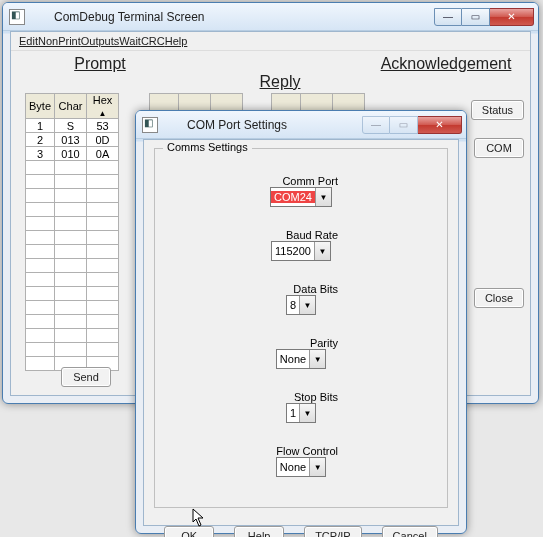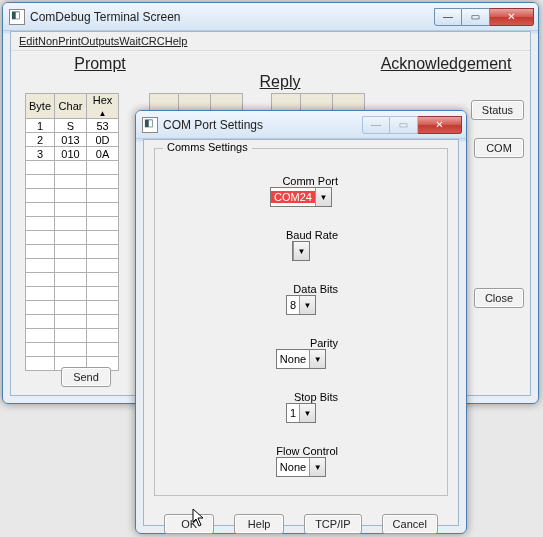--- a/index.html
+++ b/index.html
@@ -22,20 +22,21 @@
     box-shadow: 0 0 8px rgba(0,0,0,0.4);
   }
   .titlebar {
     height: 28px;
     display: flex;
     align-items: center;
     padding: 0 4px 0 6px;
     background: linear-gradient(#f0f6fd, #d6e5f5);
     border-radius: 5px 5px 0 0;
     border-bottom: 1px solid #b7cde2;
+    gap: 24px;
   }
   .titlebar .app-icon {
     width: 16px; height: 16px;
     margin-right: 5px;
     background: #fff;
     border: 1px solid #888;
     position: relative;
   }
   .titlebar .app-icon::after {
     content: "◧";
@@ -376,20 +377,21 @@
         <label>Comm Port</label>
         <div class="combo sel">
           <div class="val">COM24</div>
           <div class="drop">▼</div>
         </div>
       </div>
 
       <div class="form-row">
         <label>Baud Rate</label>
         <div class="combo">
+          <div class="val">115200</div>
           <div class="drop">▼</div>
         </div>
       </div>
 
       <div class="form-row">
         <label>Data Bits</label>
         <div class="combo">
           <div class="val">8</div>
           <div class="drop">▼</div>
         </div>
@@ -404,21 +406,21 @@
       </div>
 
       <div class="form-row">
         <label>Stop Bits</label>
         <div class="combo">
           <div class="val">1</div>
           <div class="drop">▼</div>
         </div>
       </div>
 
-      <div class="form-row" style="margin-bottom:8px;">
+      <div class="form-row" style="margin-bottom:20px;">
         <label>Flow Control</label>
         <div class="combo">
           <div class="val">None</div>
           <div class="drop">▼</div>
         </div>
       </div>
     </div>
 
     <div class="dlg-buttons">
       <div class="btn">OK</div>

